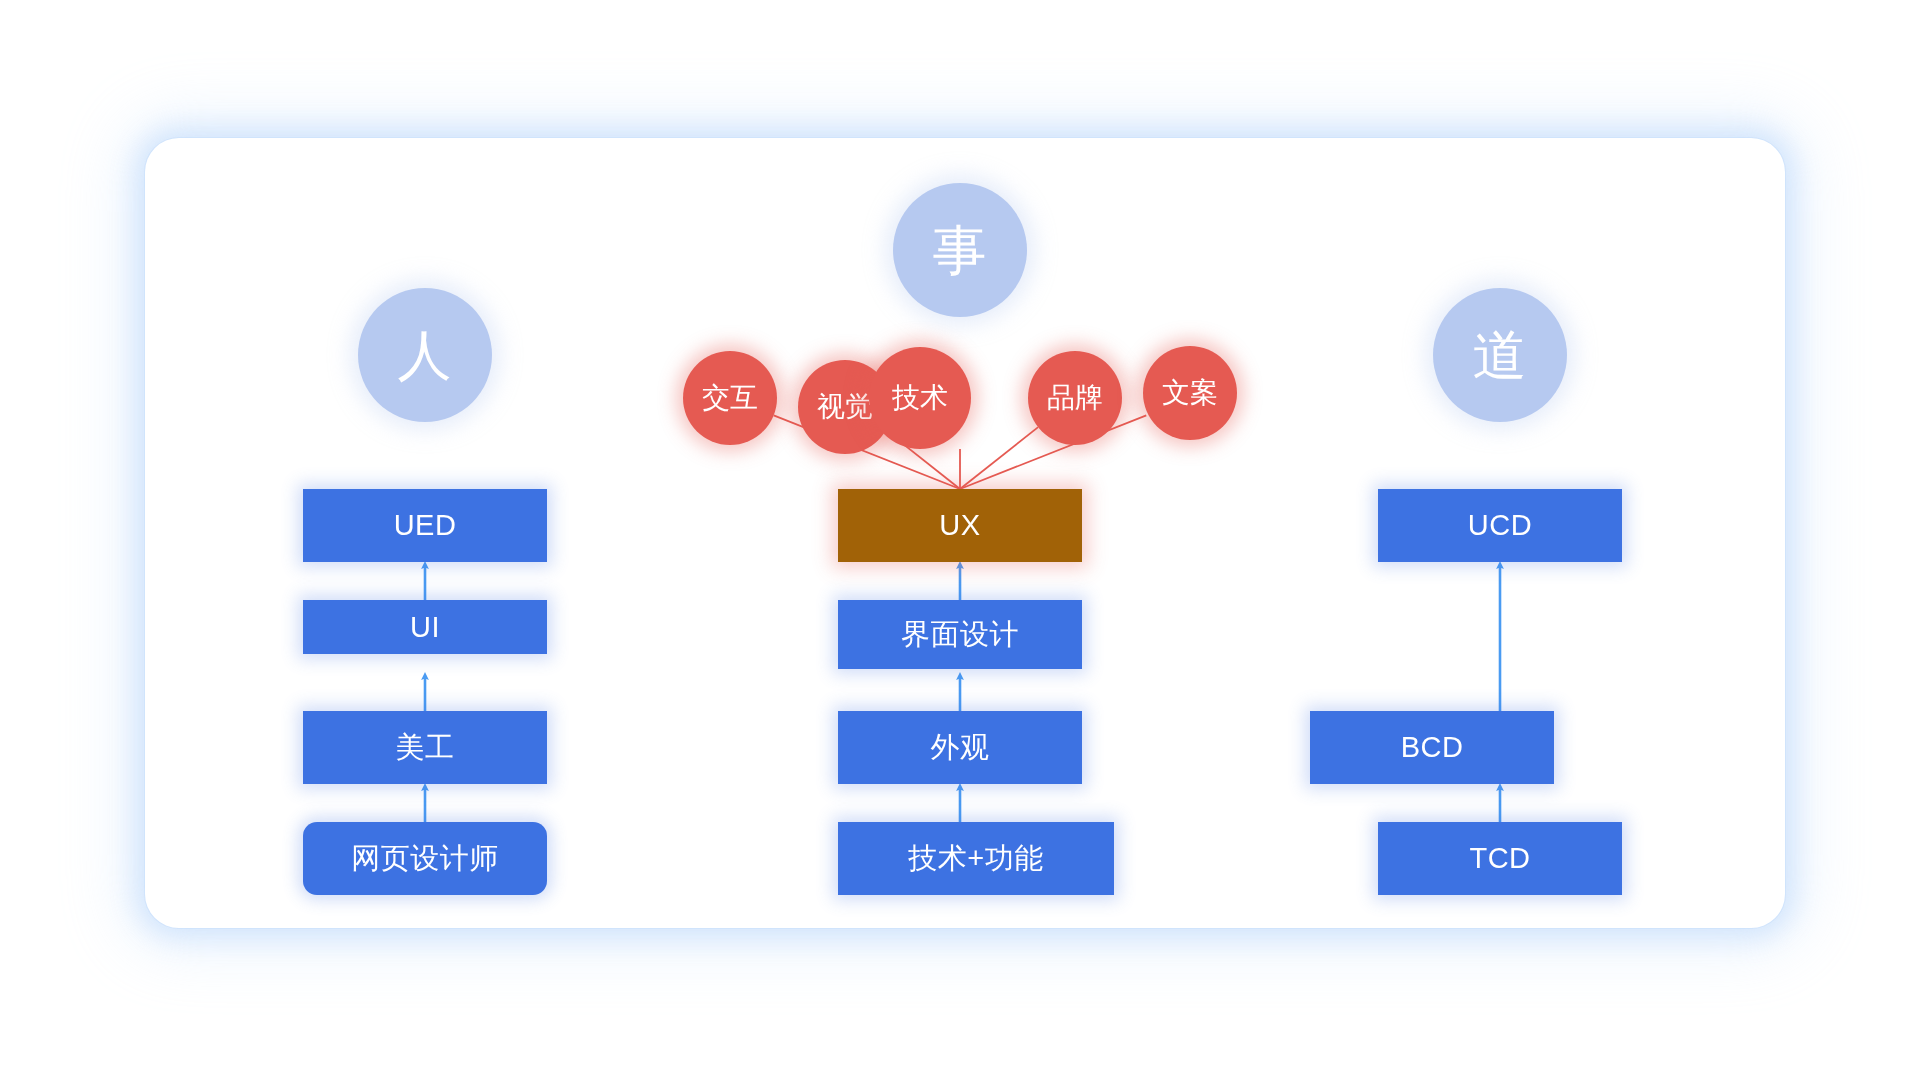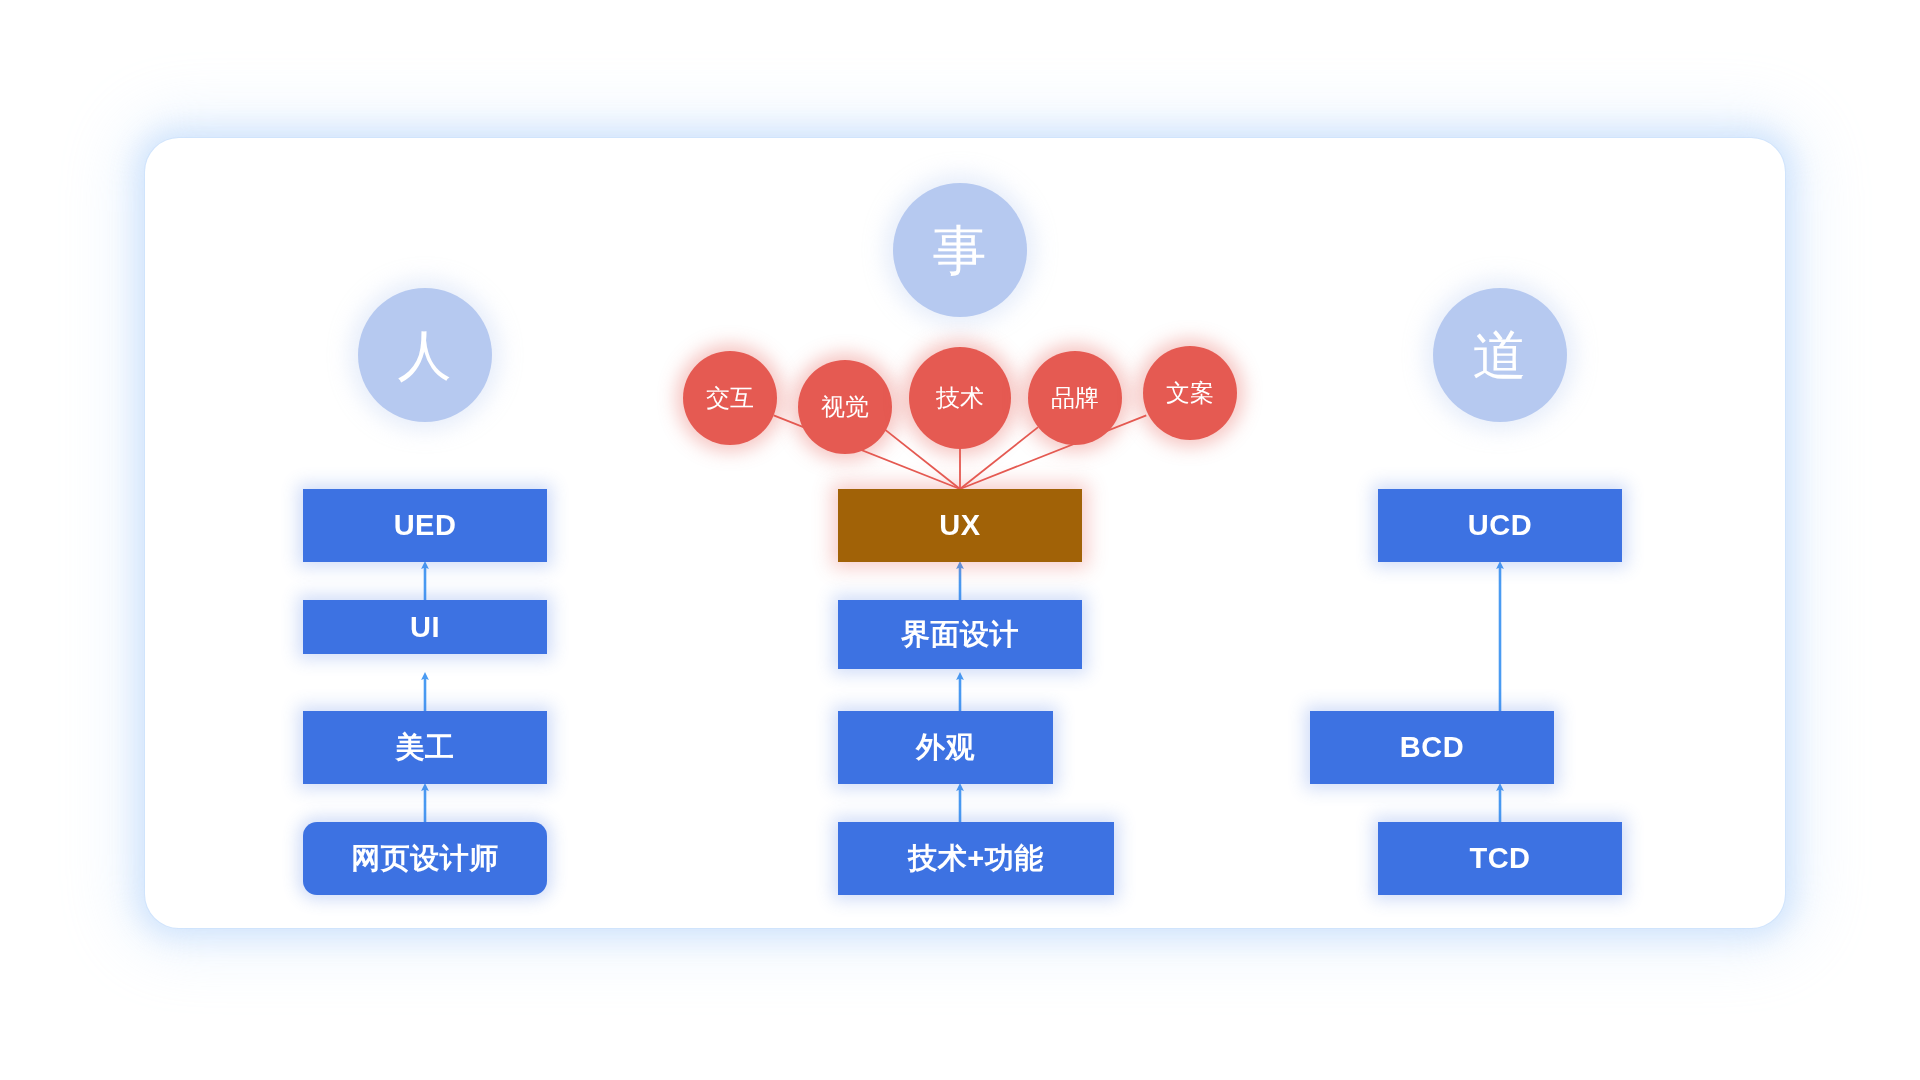--- a/index.html
+++ b/index.html
@@ -63,36 +63,36 @@
 
   
   .skill-circle {
     position: absolute;
     border-radius: 50%;
     background: #e55a52;
     display: flex;
     align-items: center;
     justify-content: center;
     color: #ffffff;
-    font-size: 24px;
+    font-size: 28px;
     font-weight: 400;
     line-height: 1;
     white-space: nowrap;
     box-shadow: 0 0 18px 7px rgba(229, 90, 82, 0.34);
   }
 
   
   .node {
     position: absolute;
     display: flex;
     align-items: center;
     justify-content: center;
     color: #ffffff;
     font-size: 29px;
-    font-weight: 700;
+    font-weight: 400;
     line-height: 1;
     white-space: nowrap;
     letter-spacing: 0.5px;
   }
   .node.blue {
     background: #3d72e2;
     box-shadow: 0 0 16px 5px rgba(61, 114, 226, 0.24);
   }
   .node.red {
     background: #a16207;
@@ -142,21 +142,21 @@
         <span>道</span>
       </div>
     </div>
   <div id="skill-circle-layer">
       <div class="skill-circle" style="left: 683px; top: 351px; width: 94px; height: 94px;">
         <span>交互</span>
       </div>
       <div class="skill-circle" style="left: 798px; top: 360px; width: 94px; height: 94px; justify-content: center;">
         <span>视觉</span>
       </div>
-      <div class="skill-circle" style="left: 909px; top: 347px; width: 102px; height: 102px;">
+      <div class="skill-circle" style="left: 869px; top: 347px; width: 102px; height: 102px;">
         <span>技术</span>
       </div>
       <div class="skill-circle" style="left: 1028px; top: 351px; width: 94px; height: 94px;">
         <span>品牌</span>
       </div>
       <div class="skill-circle" style="left: 1143px; top: 346px; width: 94px; height: 94px;">
         <span>文案</span>
       </div>
     </div>
   <div id="node-layer">
@@ -171,21 +171,21 @@
       </div>
       <div class="node blue" style="left: 303px; top: 822px; width: 244px; height: 73px; border-radius: 14px;">
         <span>网页设计师</span>
       </div>
       <div class="node red" style="left: 838px; top: 489px; width: 244px; height: 73px;">
         <span>UX</span>
       </div>
       <div class="node blue" style="left: 838px; top: 600px; width: 244px; height: 69px;">
         <span>界面设计</span>
       </div>
-      <div class="node blue" style="left: 838px; top: 711px; width: 215px; height: 73px; justify-content: center;">
+      <div class="node blue" style="left: 838px; top: 711px; width: 244px; height: 73px; justify-content: center;">
         <span>外观</span>
       </div>
       <div class="node blue" style="left: 838px; top: 822px; width: 276px; height: 73px;">
         <span>技术+功能</span>
       </div>
       <div class="node blue" style="left: 1378px; top: 489px; width: 244px; height: 73px;">
         <span>UCD</span>
       </div>
       <div class="node blue" style="left: 1310px; top: 711px; width: 244px; height: 73px;">
         <span>BCD</span>

